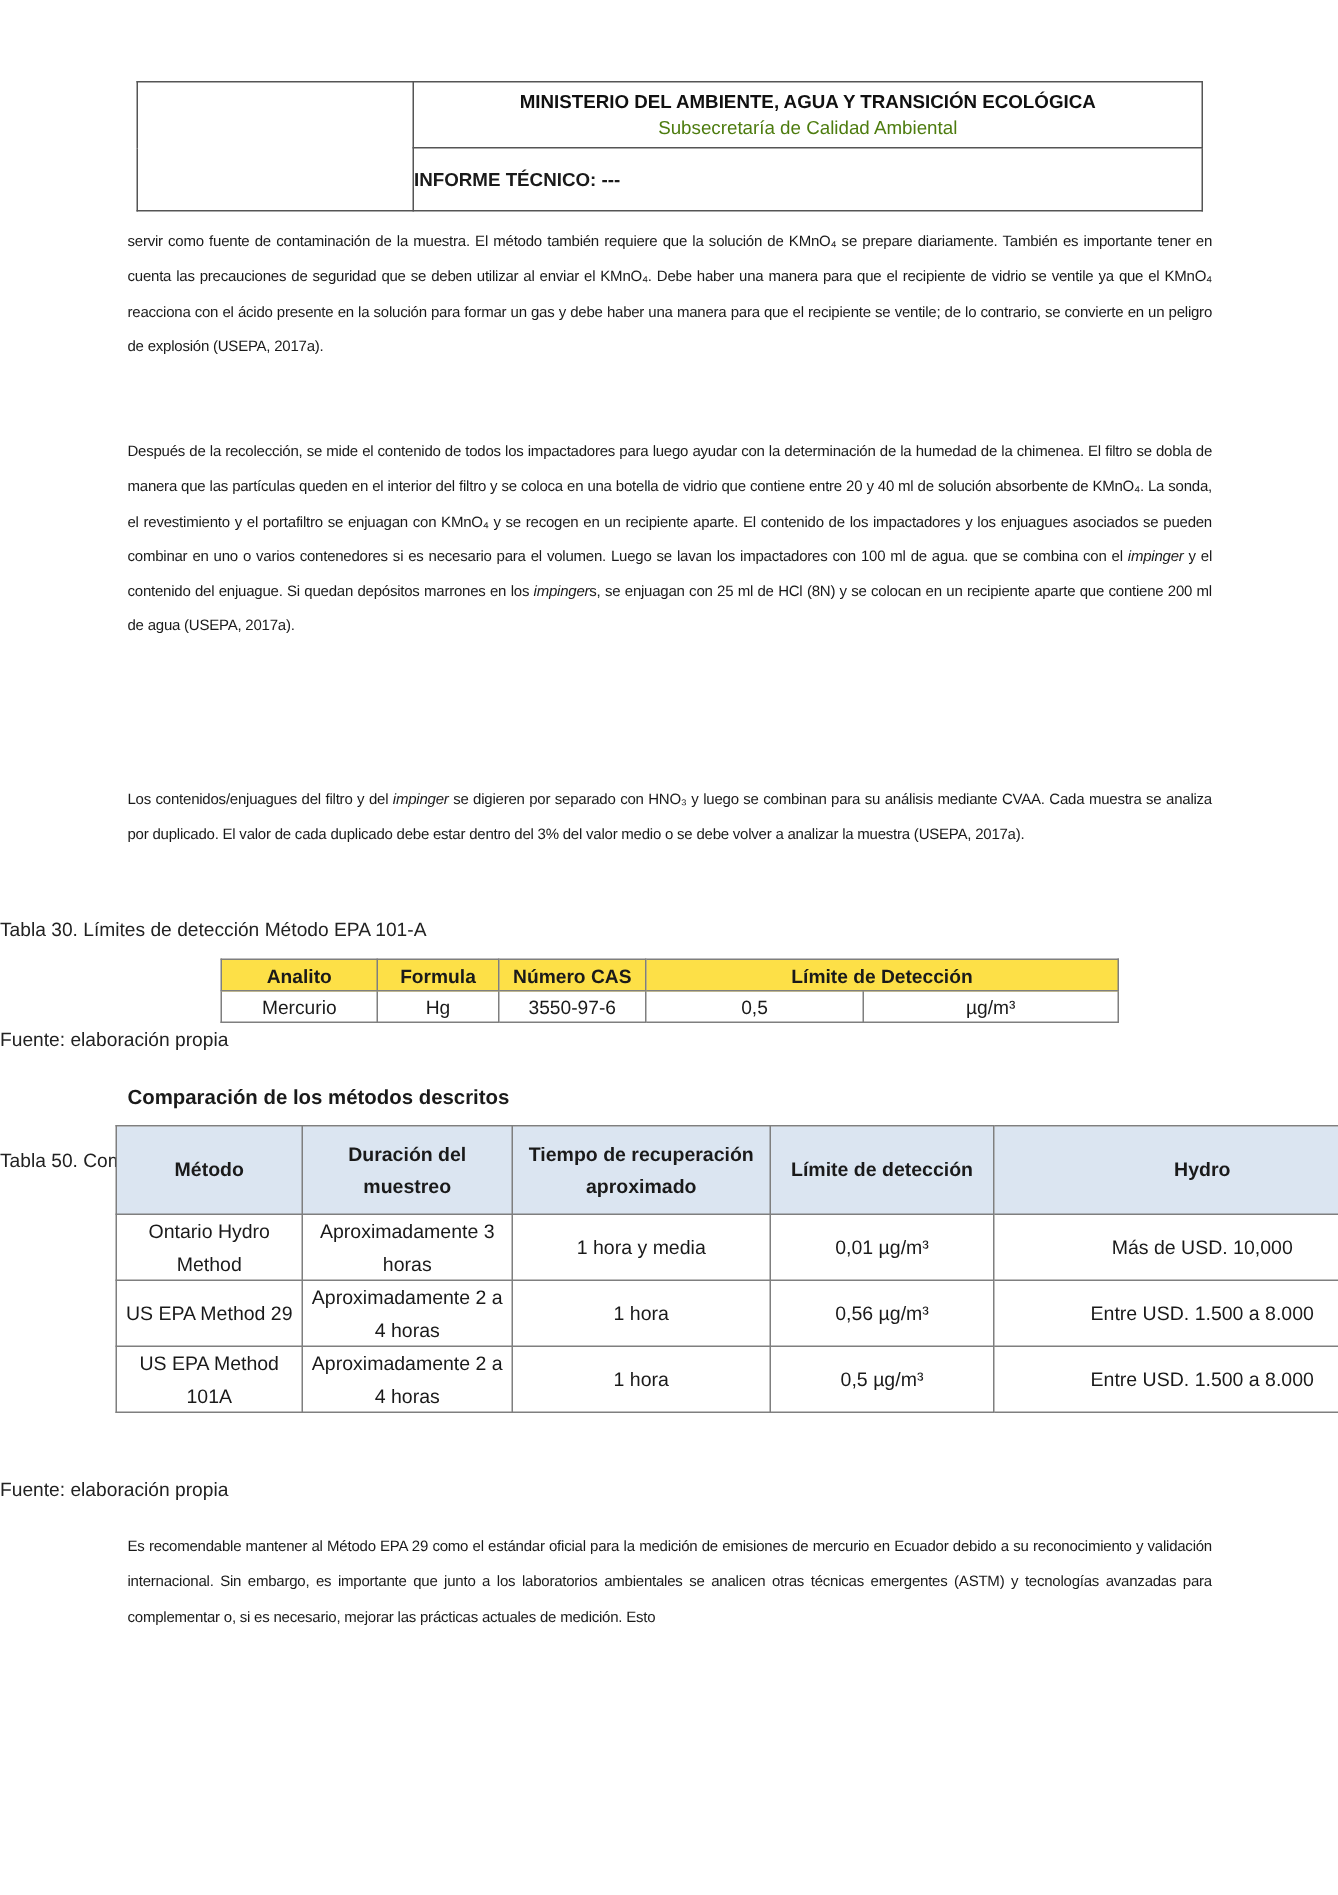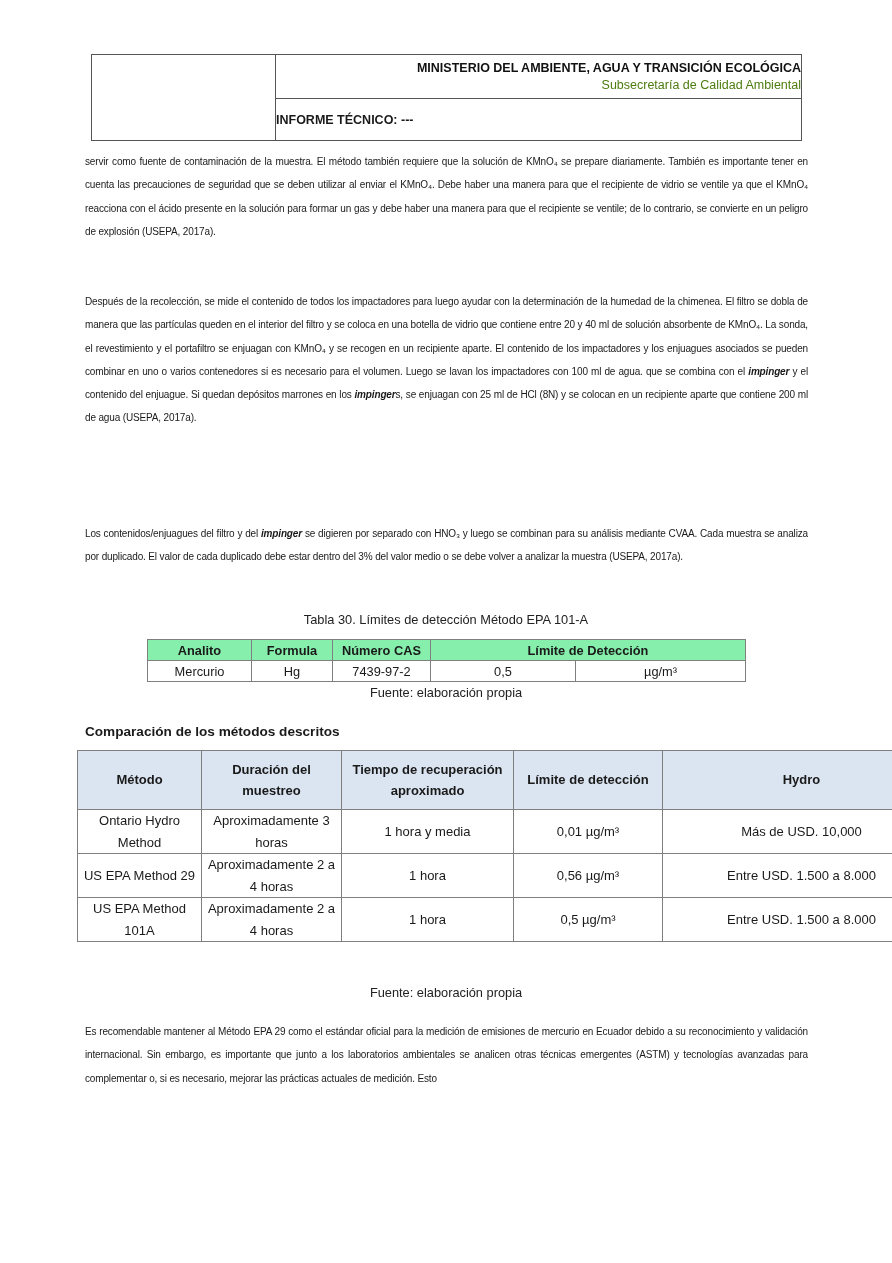--- a/index.html
+++ b/index.html
@@ -6,44 +6,44 @@
     body {
       width: 892px; height: 1263px; position: relative; overflow: hidden;
       font-family: "Liberation Sans", sans-serif; color: #1a1a1a;
     }
     .header-table {
       position: absolute; left: 91px; top: 54px; width: 711px; height: 85px;
       border-collapse: collapse; border: 1px solid #555;
     }
     .header-table td { border: 1px solid #555; padding: 0; }
     .header-table .logo-cell { width: 183px; }
-    .hdr-top { height: 43px; text-align: right; vertical-align: middle; margin-top: 16px; }
+    .hdr-top { height: 43px; text-align: center; vertical-align: middle; margin-top: 16px; }
     .hdr-title { font-size: 12.5px; font-weight: bold; color: #111; line-height: 17px; display: block; }
     .hdr-sub { font-size: 12.5px; color: #4d7c0f; line-height: 17px; display: block; }
     .hdr-bottom { height: 41px; text-align: left; vertical-align: middle; font-size: 12.5px; font-weight: bold; }
 
     .para {
       position: absolute; left: 85px; width: 723px;
       font-size: 10px; line-height: 23.3px; text-align: justify; margin: 0;
       letter-spacing: -0.15px;
     }
-    .para i { font-style: italic; font-weight: bold; }
+    .para i { font-style: italic; }
     .caption {
-      position: absolute; left: 0; width: 892px; text-align: center;
+      position: absolute; left: 0; width: 892px; text-align: left;
       font-size: 12.8px; color: #222; margin: 0;
     }
     .section-heading {
       position: absolute; left: 85px; top: 724px; font-size: 13.6px; font-weight: bold; margin: 0; text-align: center;
     }
     table.t30 {
       position: absolute; left: 147px; top: 639px; width: 599px;
       border-collapse: collapse; font-size: 12.8px;
     }
     table.t30 td, table.t30 th { border: 1px solid #7f7f7f; text-align: center; height: 20px; padding: 0; }
-    table.t30 th { background: #86efac; font-weight: bold; }
+    table.t30 th { background: #fde047; font-weight: bold; }
     table.t31 {
       position: absolute; left: 77px; top: 750px; width: 864px;
       border-collapse: collapse; font-size: 13px; padding-left: 12px;
     }
     table.t31 td, table.t31 th { border: 1px solid #7f7f7f; text-align: center; padding: 0 4px; line-height: 21.5px; }
     table.t31 th { background: #dbe5f1; font-weight: bold; height: 58px; }
     table.t31 td { height: 42px; }
   </style>
 </head>
 <body>
@@ -74,21 +74,21 @@
   <tbody>
       <tr>
     <th style="width:103px">Analito</th>
     <th style="width:80px">Formula</th>
     <th style="width:97px">Número CAS</th>
     <th colspan="2">Límite de Detección</th>
   </tr>
   <tr>
     <td>Mercurio</td>
     <td>Hg</td>
-    <td>7439-97-2</td>
+    <td>3550-97-6</td>
     <td style="width:144px">0,5</td>
     <td>µg/m³</td>
   </tr>
 </tbody>
   </table>
 <p class="caption" style="top:685px;">Fuente: elaboración propia</p>
 
 <p class="section-heading">Comparación de los métodos descritos</p>
 
 <p class="caption" style="top:766px;">Tabla 50. Comparación de métodos</p>

